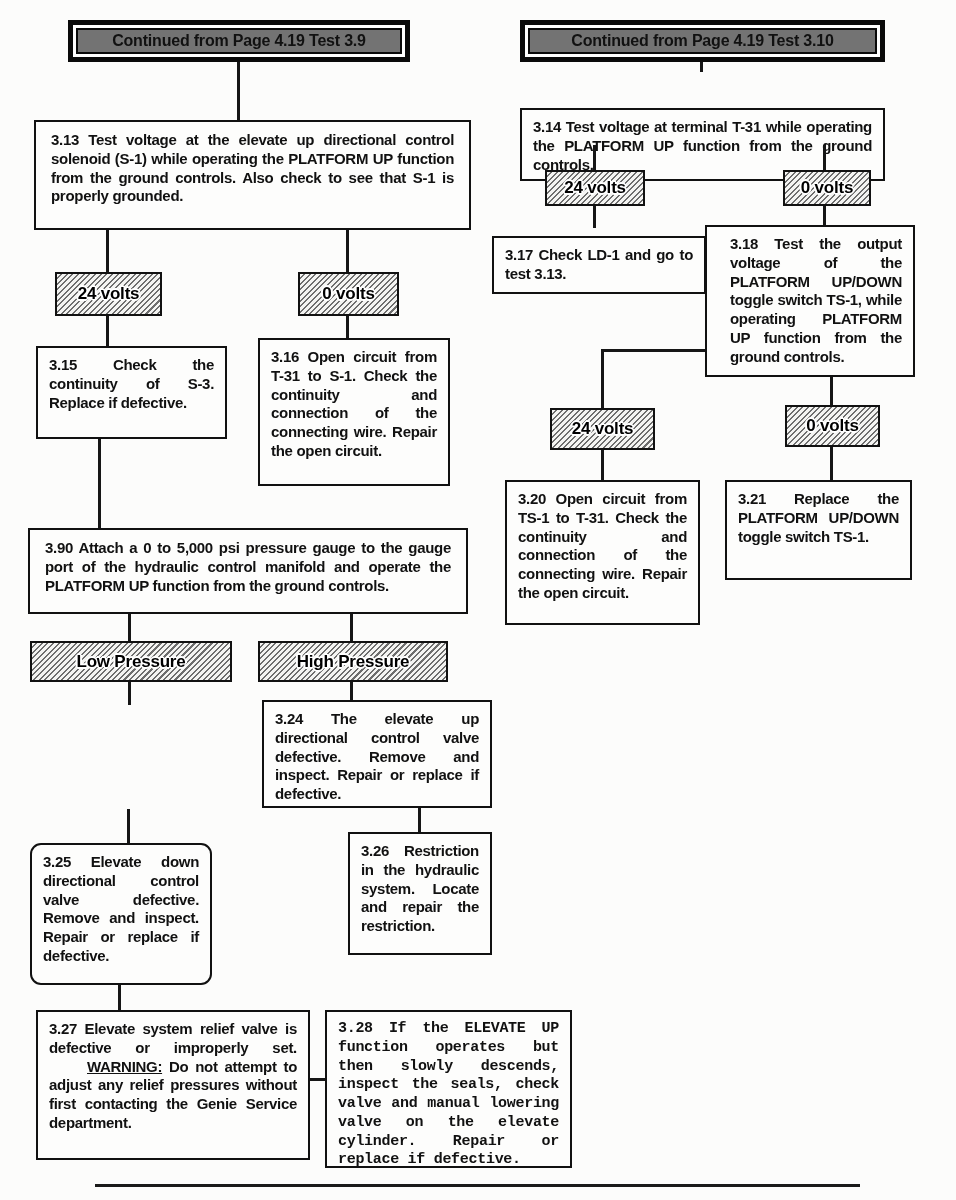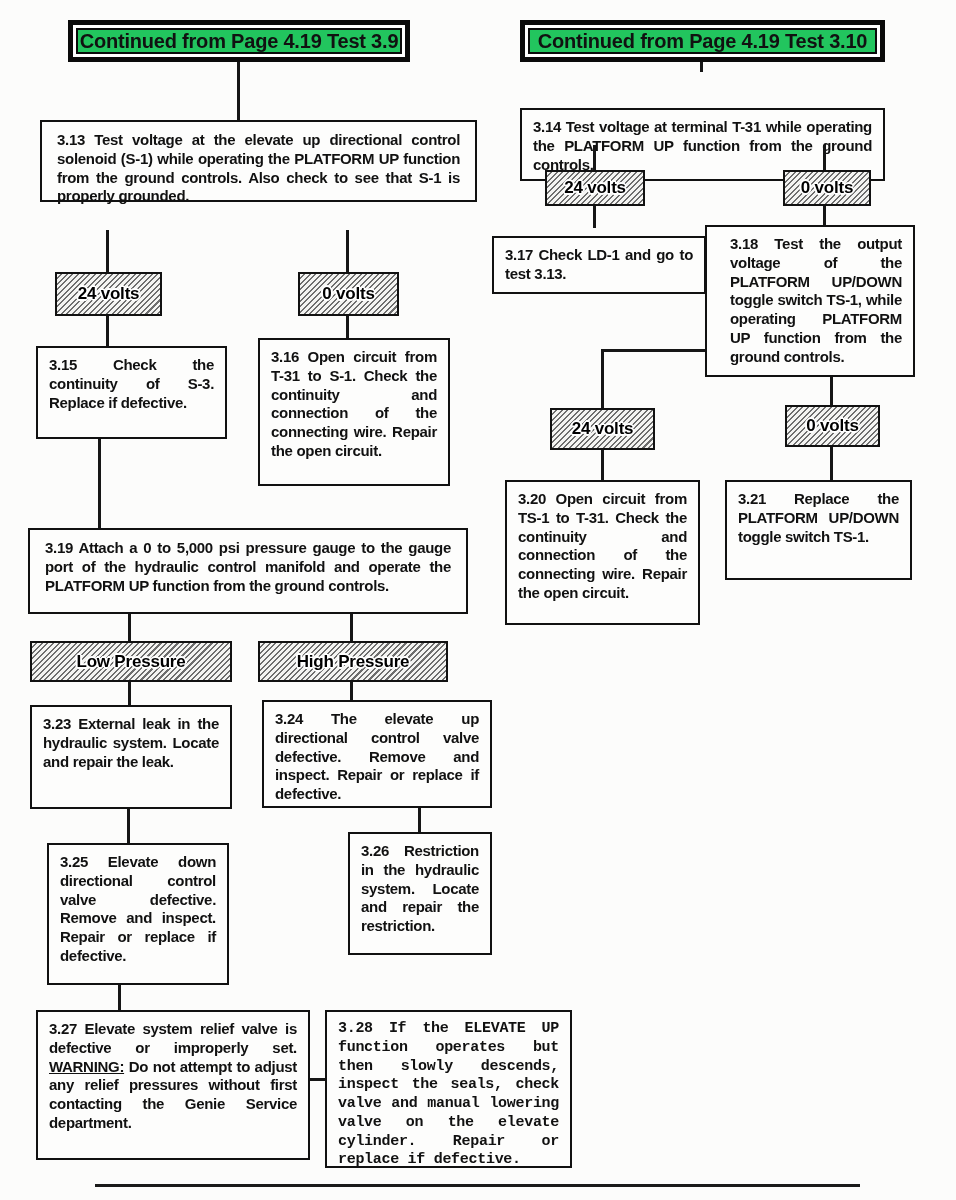--- a/index.html
+++ b/index.html
@@ -23,25 +23,25 @@
     line-height: 1.25;
     letter-spacing: -0.3px;
     text-align: justify;
   }
   .node.wide { padding: 9px 15px; }
   .header-box {
     position: absolute;
     box-sizing: border-box;
     border: 5px solid #0a0a0a;
     box-shadow: inset 0 0 0 3px #ffffff, inset 0 0 0 5px #0a0a0a;
-    background: #22c55e;
+    background: #737373;
     display: flex;
     align-items: center;
     justify-content: center;
-    font-size: 20px;
+    font-size: 16px;
     letter-spacing: -0.2px;
     text-align: center;
   }
   .hatch {
     position: absolute;
     box-sizing: border-box;
     border: 2px solid #111;
     background: repeating-linear-gradient(135deg, #f4f4f2 0px, #f4f4f2 2.5px, #6e6e6e 2.5px, #6e6e6e 4px);
     display: flex;
     align-items: center;
@@ -50,38 +50,38 @@
     letter-spacing: -0.2px;
     color: #000;
     text-shadow:
       -2px 0 0 #fff, 2px 0 0 #fff, 0 -2px 0 #fff, 0 2px 0 #fff,
       -1px -1px 0 #fff, 1px 1px 0 #fff, 1px -1px 0 #fff, -1px 1px 0 #fff;
   }
   .line {
     position: absolute;
     background: #161616;
   }
-  .warn { text-decoration: underline; }
+  .warn { text-decoration: underline; margin-left: 38px; }
   .footer-rule {
     position: absolute;
     background: #1a1a1a;
   }
 </style>
 </head>
 <body>
 
 <div id="page">
 
   <div class="header-box" style="left:68px; top:20px; width:342px; height:42px;">
     <span>Continued from Page 4.19 Test 3.9</span>
   </div>
 
   <div class="line" style="left:237px; top:62px; width:3px; height:58px;"></div>
 
-  <div class="node wide" style="left:40px; top:120px; width:437px; height:82px;">
+  <div class="node wide" style="left:34px; top:120px; width:437px; height:110px;">
     <span>3.13 Test voltage at the elevate up directional control solenoid (S-1) while operating the PLATFORM UP function from the ground controls.  Also check to see that S-1 is properly grounded.</span>
   </div>
 
   <div class="line" style="left:106px; top:230px; width:3px; height:42px;"></div>
   <div class="line" style="left:346px; top:230px; width:3px; height:42px;"></div>
 
   <div class="hatch" style="left:55px; top:272px; width:107px; height:44px;">
     <span>24 volts</span>
   </div>
   <div class="hatch" style="left:298px; top:272px; width:101px; height:44px;">
@@ -95,48 +95,45 @@
     <span>3.15 Check the continuity of S-3.  Replace if defective.</span>
   </div>
 
   <div class="node" style="left:258px; top:338px; width:192px; height:148px;">
     <span>3.16 Open circuit from T-31 to S-1. Check the continuity and connection of the connecting wire.  Repair the open circuit.</span>
   </div>
 
   <div class="line" style="left:98px; top:439px; width:3px; height:89px;"></div>
 
   <div class="node wide" style="left:28px; top:528px; width:440px; height:86px;">
-    <span>3.19 Attach a 0 to 5,000 psi pressure gauge to the gauge port of the hydraulic control manifold and operate the PLATFORM UP function from the ground controls.</span>
+    <span>3.90 Attach a 0 to 5,000 psi pressure gauge to the gauge port of the hydraulic control manifold and operate the PLATFORM UP function from the ground controls.</span>
   </div>
 
   <div class="line" style="left:128px; top:614px; width:3px; height:27px;"></div>
   <div class="line" style="left:350px; top:614px; width:3px; height:27px;"></div>
 
   <div class="hatch" style="left:30px; top:641px; width:202px; height:41px;">
     <span>Low Pressure</span>
   </div>
   <div class="hatch" style="left:258px; top:641px; width:190px; height:41px;">
     <span>High Pressure</span>
   </div>
 
   <div class="line" style="left:128px; top:682px; width:3px; height:23px;"></div>
   <div class="line" style="left:350px; top:682px; width:3px; height:18px;"></div>
 
-  <div class="node" style="left:30px; top:705px; width:202px; height:104px;">
-    <span>3.23 External leak in the hydraulic system. Locate and repair the leak.</span>
-  </div>
 
   <div class="node" style="left:262px; top:700px; width:230px; height:108px;">
     <span>3.24 The elevate up directional control valve defective. Remove and inspect. Repair or replace if defective.</span>
   </div>
 
   <div class="line" style="left:127px; top:809px; width:3px; height:34px;"></div>
   <div class="line" style="left:418px; top:808px; width:3px; height:24px;"></div>
 
-  <div class="node" style="left:47px; top:843px; width:182px; height:142px;">
+  <div class="node" style="left:30px; top:843px; width:182px; height:142px;border-radius:11px;">
     <span>3.25 Elevate down directional control valve defective. Remove and inspect. Repair or replace if defective.</span>
   </div>
 
   <div class="node" style="left:348px; top:832px; width:144px; height:123px;">
     <span>3.26 Restriction in the hydraulic system. Locate and repair the restriction.</span>
   </div>
 
   <div class="line" style="left:118px; top:985px; width:3px; height:25px;"></div>
 
   <div class="node" style="left:36px; top:1010px; width:274px; height:150px;">

